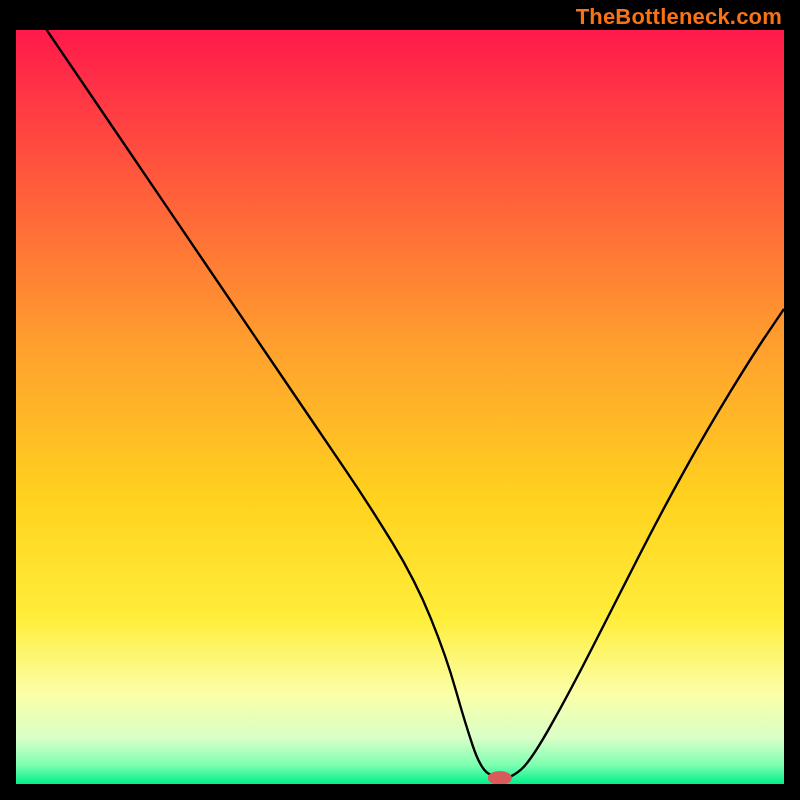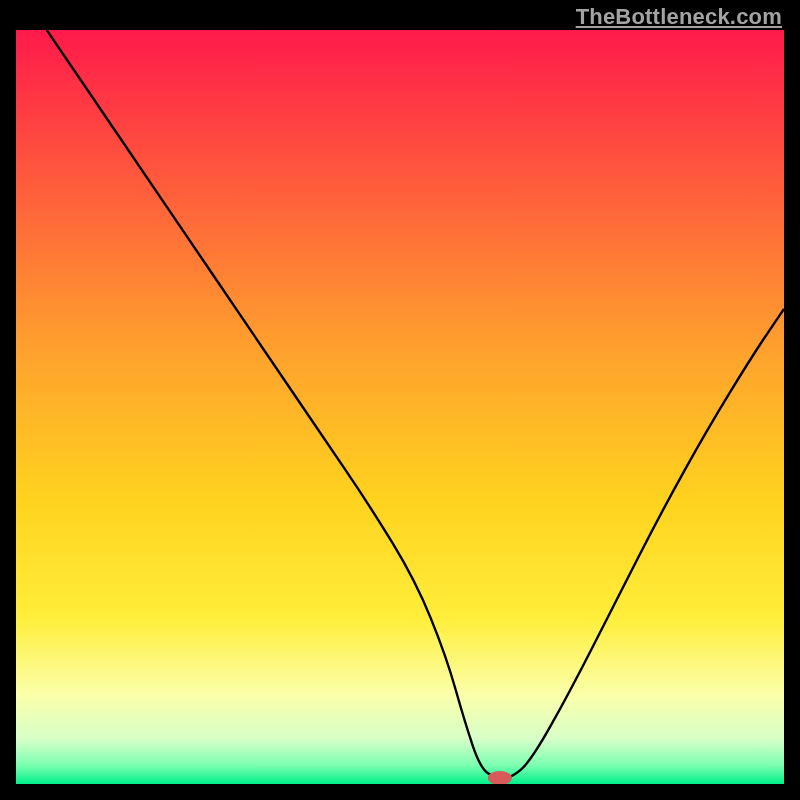--- a/index.html
+++ b/index.html
@@ -25,23 +25,22 @@
     top: 0;
     width: 768px;
     height: 754px;
   }
   .watermark {
     position: absolute;
     top: 4px;
     right: 18px;
     font-size: 22px;
     font-weight: 600;
-    color: #a3a3a3;
+    color: #f97316;
     letter-spacing: 0.2px;
-    text-decoration: underline;
   }
 </style>
 </head>
 <body>
 
 <div class="watermark">TheBottleneck.com</div>
 
 <div class="frame">
   <svg class="plot-area" viewBox="0 0 768 754" preserveAspectRatio="none">
     <defs>

